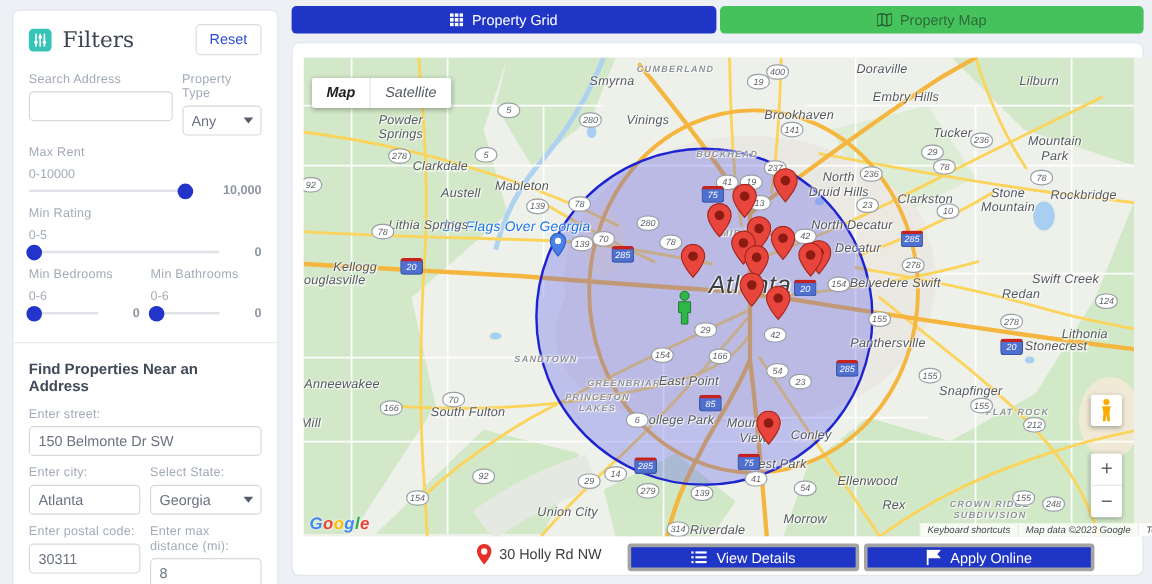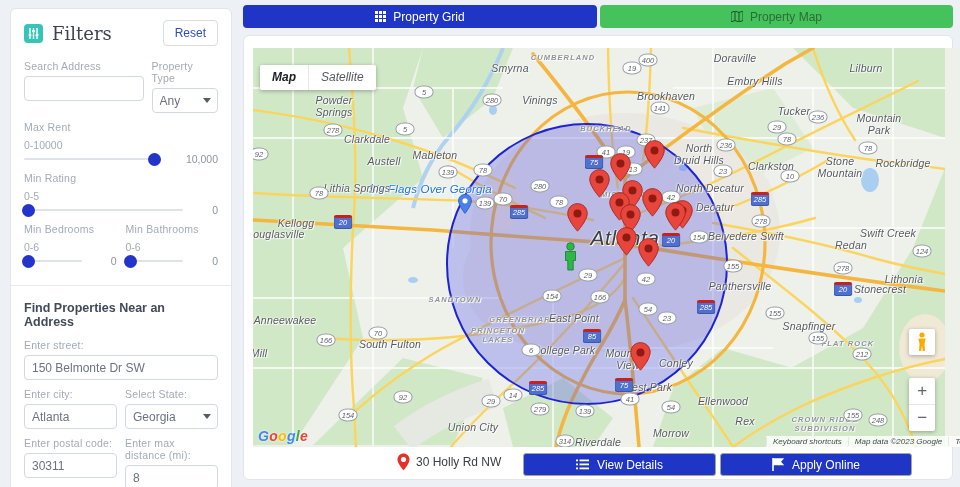--- a/index.html
+++ b/index.html
@@ -13,21 +13,21 @@
   .fhead{display:flex;align-items:center;margin-bottom:14px;}
   .ficon{width:19px;height:19px;border-radius:4px;background:#35c4b5;display:inline-flex;align-items:center;justify-content:center;margin-right:9px;}
   .ftitle{font-family:"DejaVu Serif",serif;font-size:18px;color:#3d4451;flex:1;}
   .reset{background:#fff;border:1px solid #d9dde3;border-radius:4px;color:#2d4cd2;font-size:12px;padding:5px 11px;cursor:pointer;font-family:inherit;}
   .lbl{font-size:10.5px;color:#a3abb8;margin-bottom:4px;letter-spacing:.2px;}
   .inrow{display:flex;gap:8px;}
   .tin{border:1px solid #d4d9e0;border-radius:4px;height:25px;box-sizing:border-box;font-size:12px;color:#6b7380;padding:0 7px;width:100%;font-family:inherit;background:#fff;}
   .selwrap{position:relative;}
   .selwrap .caret{position:absolute;right:7px;top:10px;width:0;height:0;border-left:4px solid transparent;border-right:4px solid transparent;border-top:5px solid #555c66;pointer-events:none;}
   .rng{font-size:10.5px;color:#a3abb8;margin:6px 0 2px;}
-  .slrow{display:flex;align-items:center;gap:25px;margin-bottom:7px;}
+  .slrow{display:flex;align-items:center;gap:25px;margin-bottom:7px;font-weight:bold;}
   .track{position:relative;flex:1;height:2px;background:#dfe3e8;border-radius:1px;}
   .thumb{position:absolute;top:-5.5px;width:13px;height:13px;border-radius:50%;background:#2334cb;}
   .sval{font-size:10.5px;color:#8d95a2;min-width:10px;text-align:right;}
   .half2{display:flex;gap:9px;}
   .half2>div{flex:1;min-width:0;}
   .sectitle{font-size:12.5px;font-weight:bold;color:#414a59;margin:4px 0 10px;}
   .fgap{margin-bottom:8px;}
 
   
   .tab{position:absolute;top:5px;height:23px;border-radius:4px;display:flex;align-items:center;justify-content:center;gap:7px;font-size:12px;cursor:pointer;}
@@ -55,21 +55,21 @@
   #zoomctl{left:656px;top:330px;width:26px;height:53px;}
   #zoomctl div{height:26px;text-align:center;font-size:17px;color:#5f6368;line-height:26px;cursor:pointer;}
   #zoomctl .zin{border-bottom:1px solid #e6e6e6;}
   #attrib{position:absolute;right:0;bottom:0;height:11px;background:rgba(255,255,255,.8);font-size:8px;color:#444a50;display:flex;gap:0;align-items:center;}
   #attrib span{padding:0 6px;border-left:1px solid rgba(0,0,0,.08);}
   #glogo{position:absolute;left:5px;bottom:3px;font-size:14px;font-weight:bold;letter-spacing:.3px;text-shadow:0 0 2px #fff;}
   
   #mapfooter{position:absolute;left:0;top:417px;width:710px;height:24px;margin-left:36px;}
   #addrblk{position:absolute;left:117px;top:0;display:flex;align-items:center;gap:6px;}
   #addrblk .atxt{font-size:12px;color:#3c4043;}
-  .bluebtn{position:absolute;top:0;height:23px;background:#1e35c6;border:1px solid #a3a3a3;border-radius:3px;color:#fff;font-size:12px;display:flex;align-items:center;justify-content:center;gap:8px;cursor:pointer;box-sizing:border-box;}
+  .bluebtn{position:absolute;top:0;height:23px;background:#1e35c6;border:3px solid #a3a3a3;border-radius:3px;color:#fff;font-size:12px;display:flex;align-items:center;justify-content:center;gap:8px;cursor:pointer;box-sizing:border-box;}
   #btn-details{left:243px;width:193px;}
   #btn-apply{left:440px;width:192px;}
 </style>
 </head>
 <body>
 
 <div class="card" id="sidebar">
   <div class="sec">
     <div class="fhead">
       <span class="ficon">

